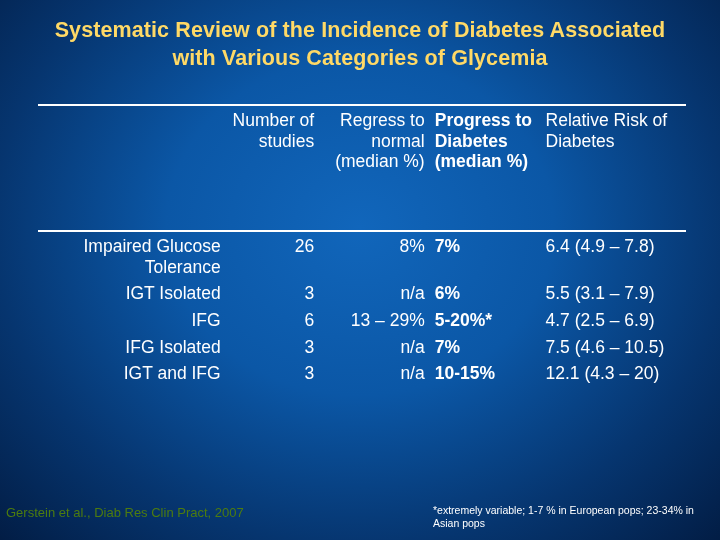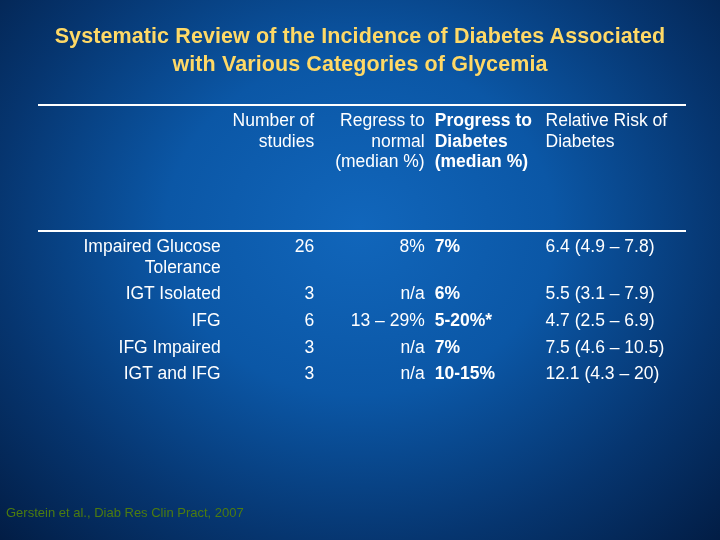--- a/index.html
+++ b/index.html
@@ -15,21 +15,21 @@
     color: #ffffff;
     position: relative;
   }
   .slide {
     position: absolute;
     inset: 0;
   }
   .title {
     position: absolute;
     left: 40px;
-    top: 22px;
+    top: 16px;
     width: 640px;
     text-align: center;
     font-size: 21.5px;
     font-weight: bold;
     line-height: 1.32;
     color: #ffd966;
     letter-spacing: 0.1px;
   }
   .table-wrap {
     position: absolute;
@@ -121,33 +121,34 @@
 
         <tr class="body-row">
           <td class="col-label">IFG</td>
           <td class="col-n">6</td>
           <td class="col-reg nowrap">13 – 29%</td>
           <td class="col-prog nowrap">5-20%*</td>
           <td class="col-rr">4.7 (2.5 – 6.9)</td>
         </tr>
 
         <tr class="body-row">
-          <td class="col-label">IFG Impaired</td>
+          <td class="col-label">IFG Isolated</td>
           <td class="col-n">3</td>
           <td class="col-reg">n/a</td>
           <td class="col-prog">7%</td>
           <td class="col-rr">7.5 (4.6 – 10.5)</td>
         </tr>
 
         <tr class="body-row">
           <td class="col-label">IGT and IFG</td>
           <td class="col-n">3</td>
           <td class="col-reg">n/a</td>
           <td class="col-prog nowrap">10-15%</td>
           <td class="col-rr">12.1 (4.3 – 20)</td>
         </tr>
       </tbody>
     </table>
   </div>
 
   <div class="citation">Gerstein et al., Diab Res Clin Pract, 2007</div>
+  <div class="footnote">*extremely variable; 1-7 % in European pops; 23-34% in Asian pops</div>
 
 </div>
 
 </body></html>

